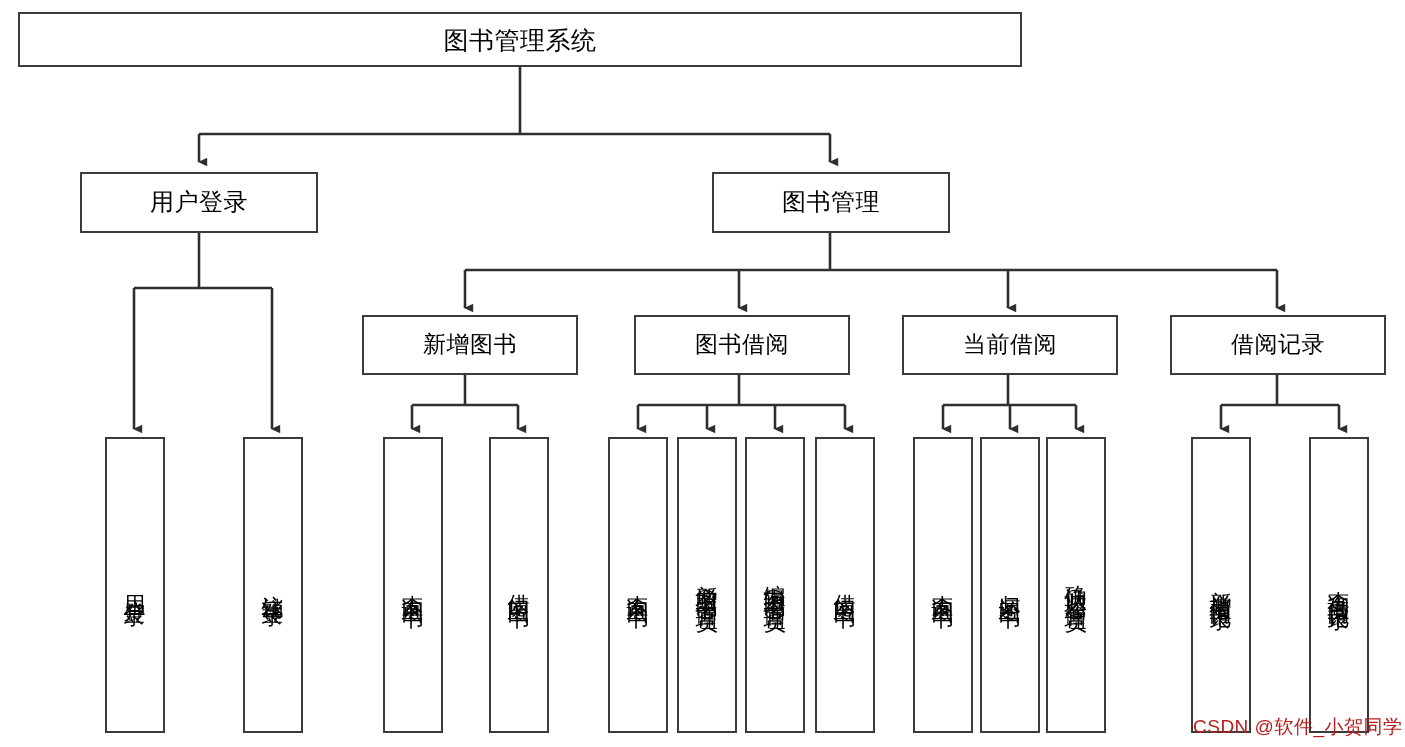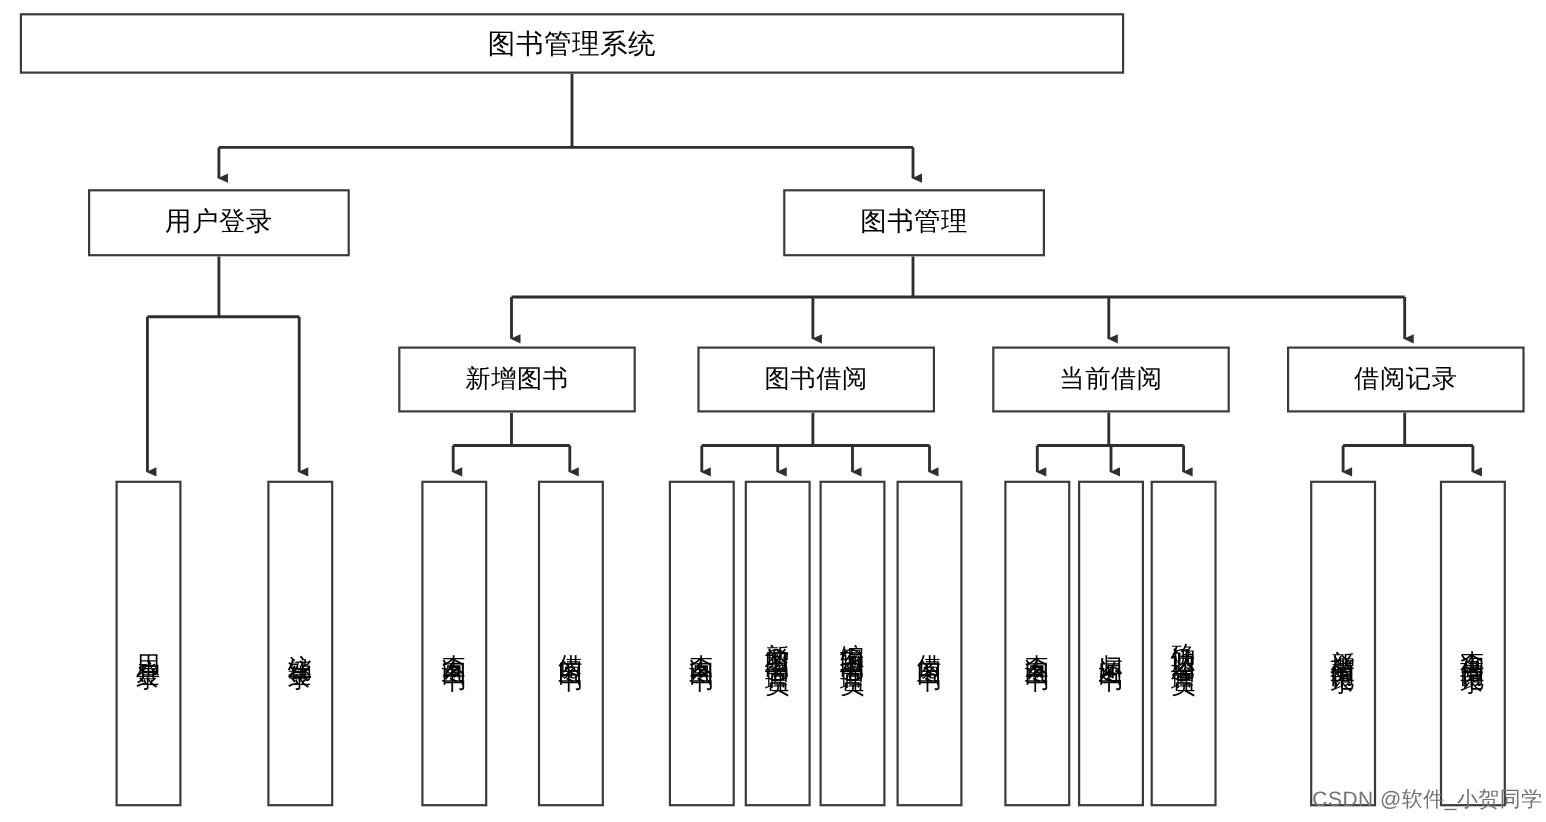--- a/index.html
+++ b/index.html
@@ -60,21 +60,21 @@
     line-height: 1.05;
     letter-spacing: 4px;
     text-align: center;
     max-height: 270px;
   }
   .node-leaf.tall .node-label {
     max-height: 285px;
   }
   .watermark {
     position: absolute;
-    color: #737373;
+    color: #b91c1c;
     font-size: 19px;
     white-space: nowrap;
     letter-spacing: 0.5px;
     pointer-events: none;
   }
 </style>
 </head>
 <body>
 
 <div id="diagram-root">

